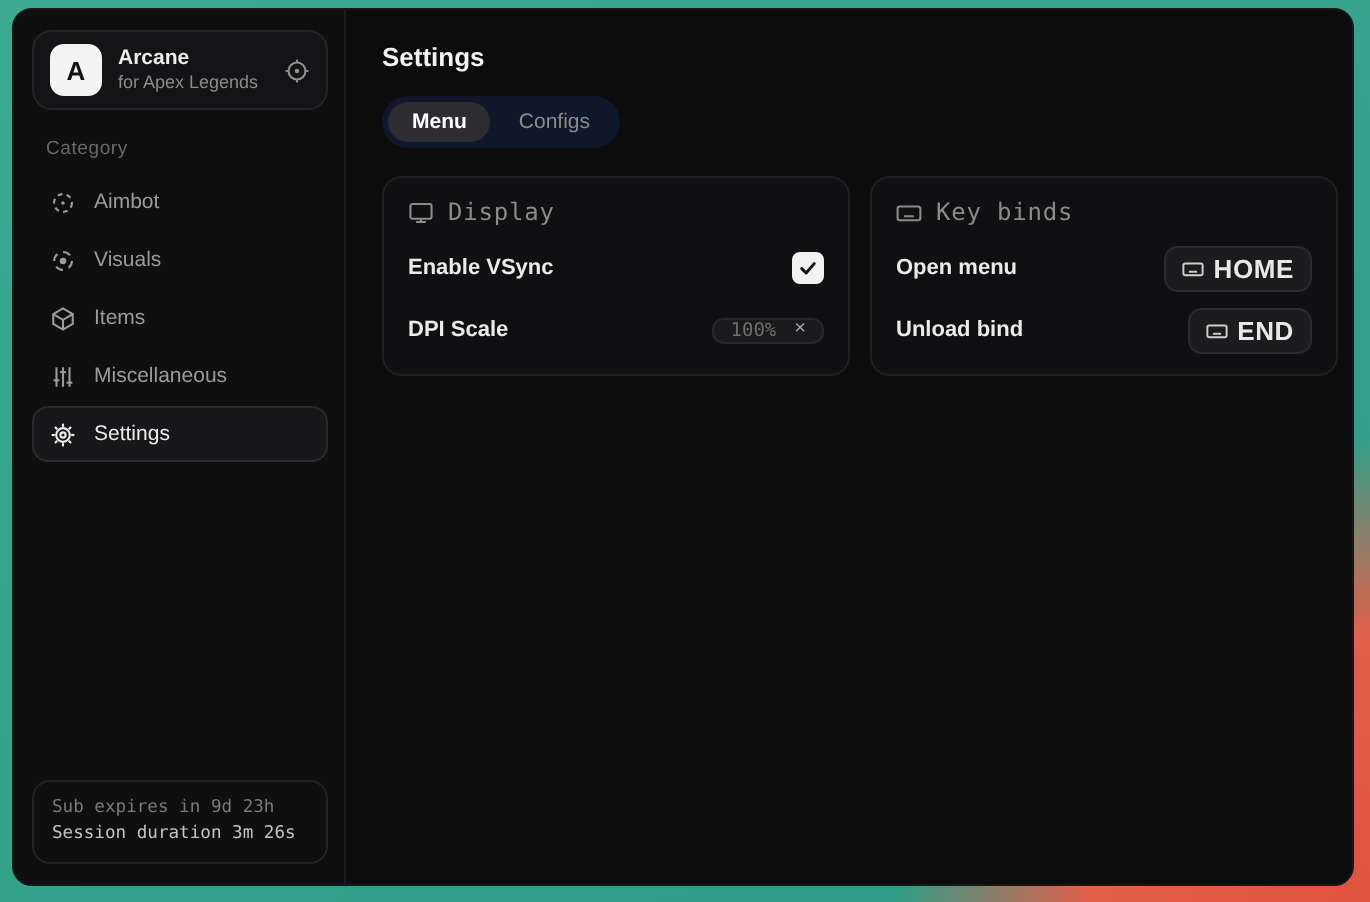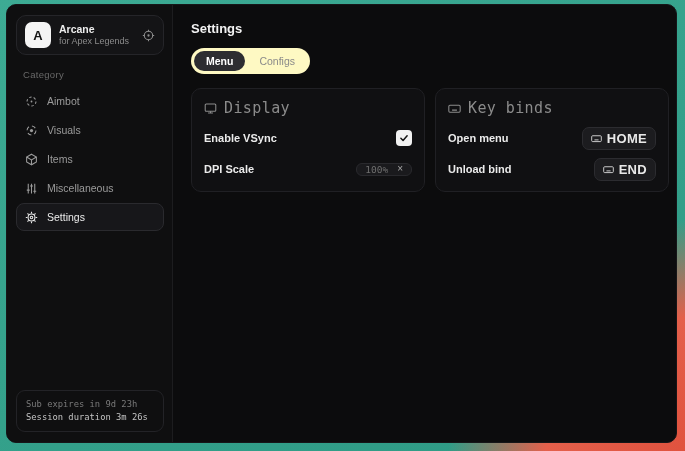--- a/index.html
+++ b/index.html
@@ -49,36 +49,36 @@
   .session-card {
     border:1px solid #232327; border-radius:9px; padding:7px 9px;
     font-family:"DejaVu Sans Mono", monospace; line-height:1.5;
   }
   .session-l1 { color:#7a7a7a; font-size:8.8px; }
   .session-l2 { color:#c4c4c4; font-size:8.8px; }
   
   .main { flex:1; padding:16px 18px; }
   .page-title { color:#f2f2f2; font-size:13px; font-weight:700; }
   .tabs {
-    display:inline-flex; margin-top:12px; background:#fef9c3;
+    display:inline-flex; margin-top:12px; background:#0f172a;
     border-radius:14px; padding:3px; gap:2px;
   }
   .tab {
     border:none; font-family:inherit; background:transparent; color:#8a8a8a;
     font-size:10.5px; padding:4px 12px; border-radius:11px; cursor:pointer;
   }
   .tab.active { background:#2d2d31; color:#ffffff; font-weight:600; }
   .cards { display:flex; gap:10px; margin-top:14px; }
   .card {
     width:234px; background:#101012; border:1px solid #202024; border-radius:10px;
     padding:10px 12px 12px;
   }
   .card-head {
     display:flex; align-items:center; gap:7px; color:#8b8b8b;
-    font-family:"DejaVu Sans Mono", monospace; font-size:15px; letter-spacing:.4px;
+    font-family:"DejaVu Sans Mono", monospace; font-size:12px; letter-spacing:.4px;
   }
   .card-head .ico { display:flex; }
   .row { display:flex; align-items:center; justify-content:space-between; margin-top:11px; height:20px; }
   .row-label { color:#ebebeb; font-size:11px; font-weight:600; }
   .checkbox {
     width:16px; height:16px; background:#f1f1f1; border-radius:4px;
     display:flex; align-items:center; justify-content:center; cursor:pointer;
   }
   .value-clear {
     display:flex; align-items:center; gap:9px; background:#1a1a1d;

